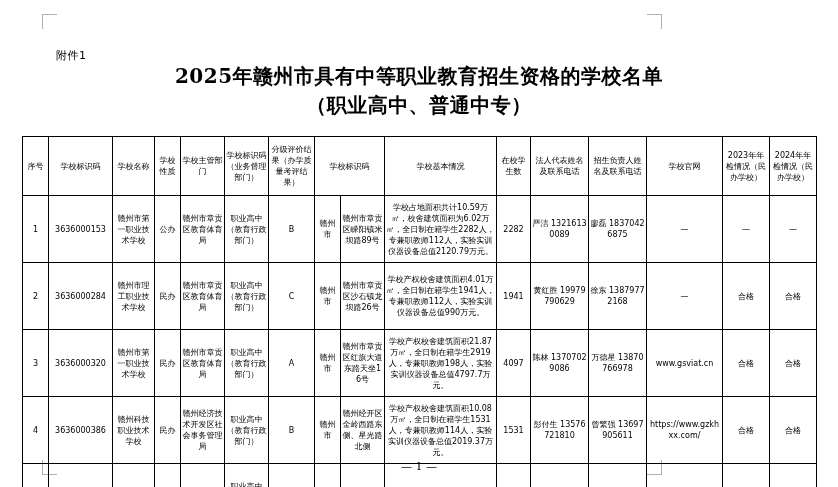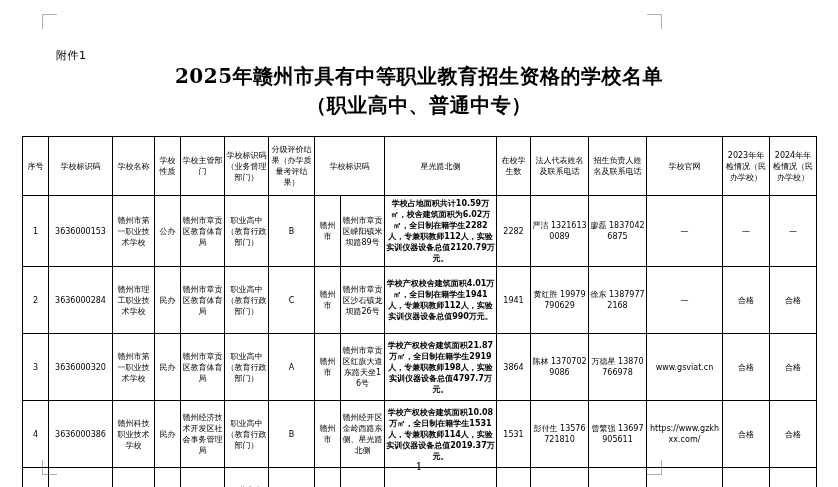--- a/index.html
+++ b/index.html
@@ -88,21 +88,20 @@
     font-weight: normal;
     height: 54px;
   }
   table.schools td {
     height: 62px;
   }
   td.desc {
     text-align: left;
     padding: 2px 3px;
     line-height: 11px;
-    font-weight: bold;
   }
   td.link {
     word-break: break-all;
     color: #000;
   }
   .page-number {
     position: absolute;
     left: 0;
     bottom: 14px;
     width: 838px;
@@ -150,21 +149,21 @@
     <thead>
       <tr>
         <th>序号</th>
         <th>学校标识码</th>
         <th>学校名称</th>
         <th>学校性质</th>
         <th>学校主管部门</th>
         <th>学校标识码（业务督理部门）</th>
         <th>分级评价结果（办学质量考评结果）</th>
         <th colspan="2">学校标识码</th>
-        <th>星光路北侧</th>
+        <th>学校基本情况</th>
         <th>在校学生数</th>
         <th>法人代表姓名及联系电话</th>
         <th>招生负责人姓名及联系电话</th>
         <th>学校官网</th>
         <th>2023年年检情况（民办学校）</th>
         <th>2024年年检情况（民办学校）</th>
       </tr>
     </thead>
     <tbody>
       <tr>
@@ -211,21 +210,21 @@
         <td>3</td>
         <td>3636000320</td>
         <td>赣州市第一职业技术学校</td>
         <td>民办</td>
         <td>赣州市章贡区教育体育局</td>
         <td>职业高中（教育行政部门）</td>
         <td>A</td>
         <td>赣州市</td>
         <td>赣州市章贡区红旗大道东路天坐16号</td>
         <td class="desc">学校产权校舍建筑面积21.87万㎡，全日制在籍学生2919人，专兼职教师198人，实验实训仪器设备总值4797.7万元。</td>
-        <td>3864</td>
+        <td>4097</td>
         <td>陈林
 13707029086</td>
         <td>万德星
 13870766978</td>
         <td class="link">www.gsviat.cn</td>
         <td>合格</td>
         <td>合格</td>
       </tr>
       <tr>
         <td>4</td>

